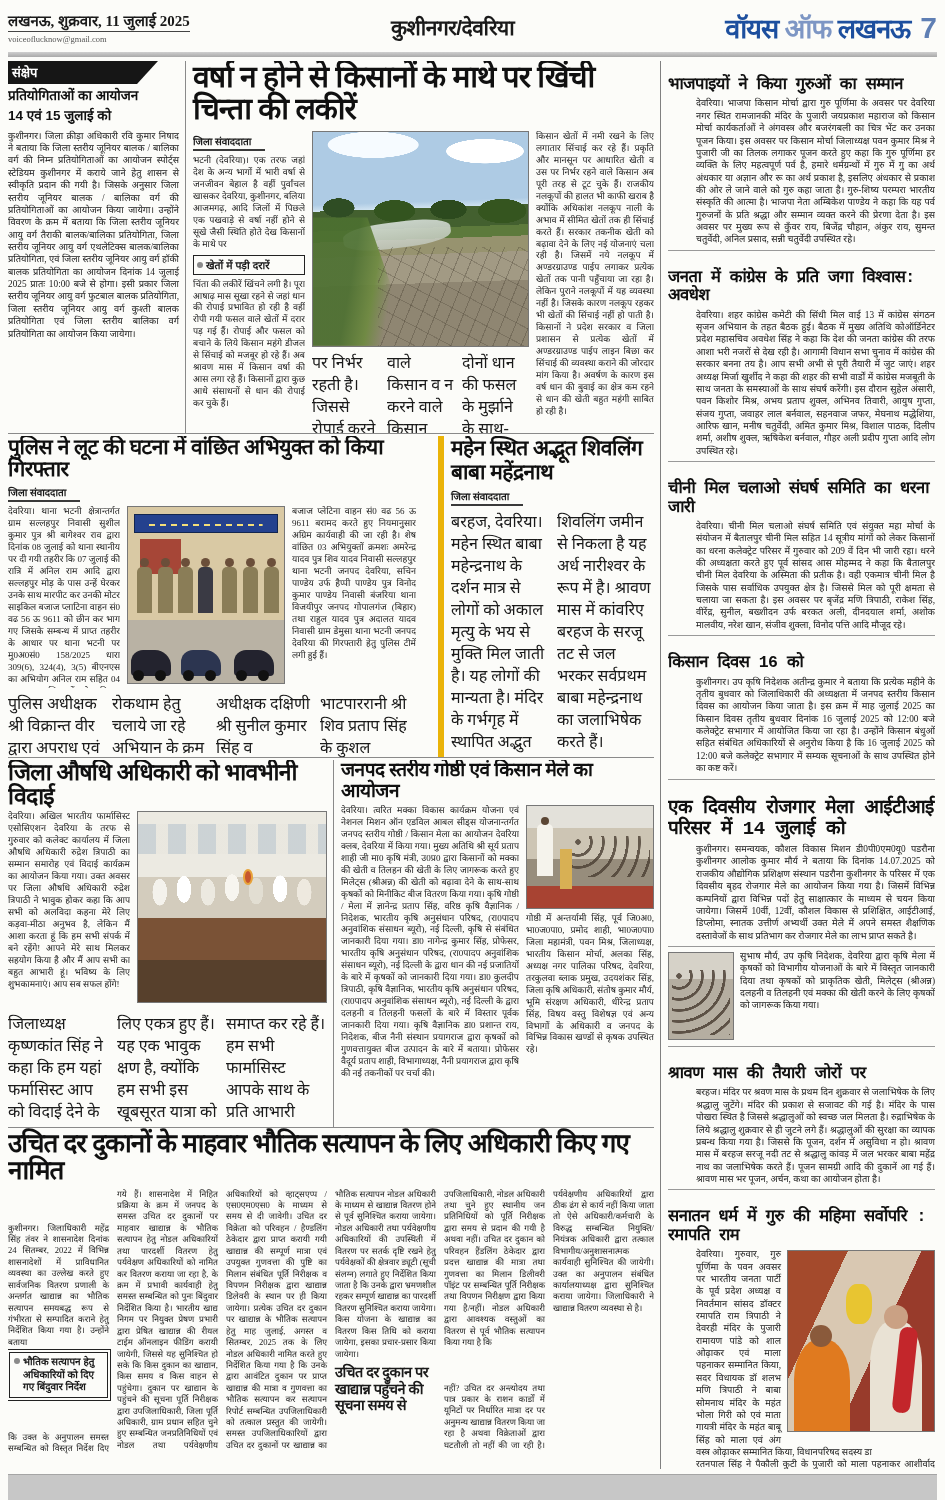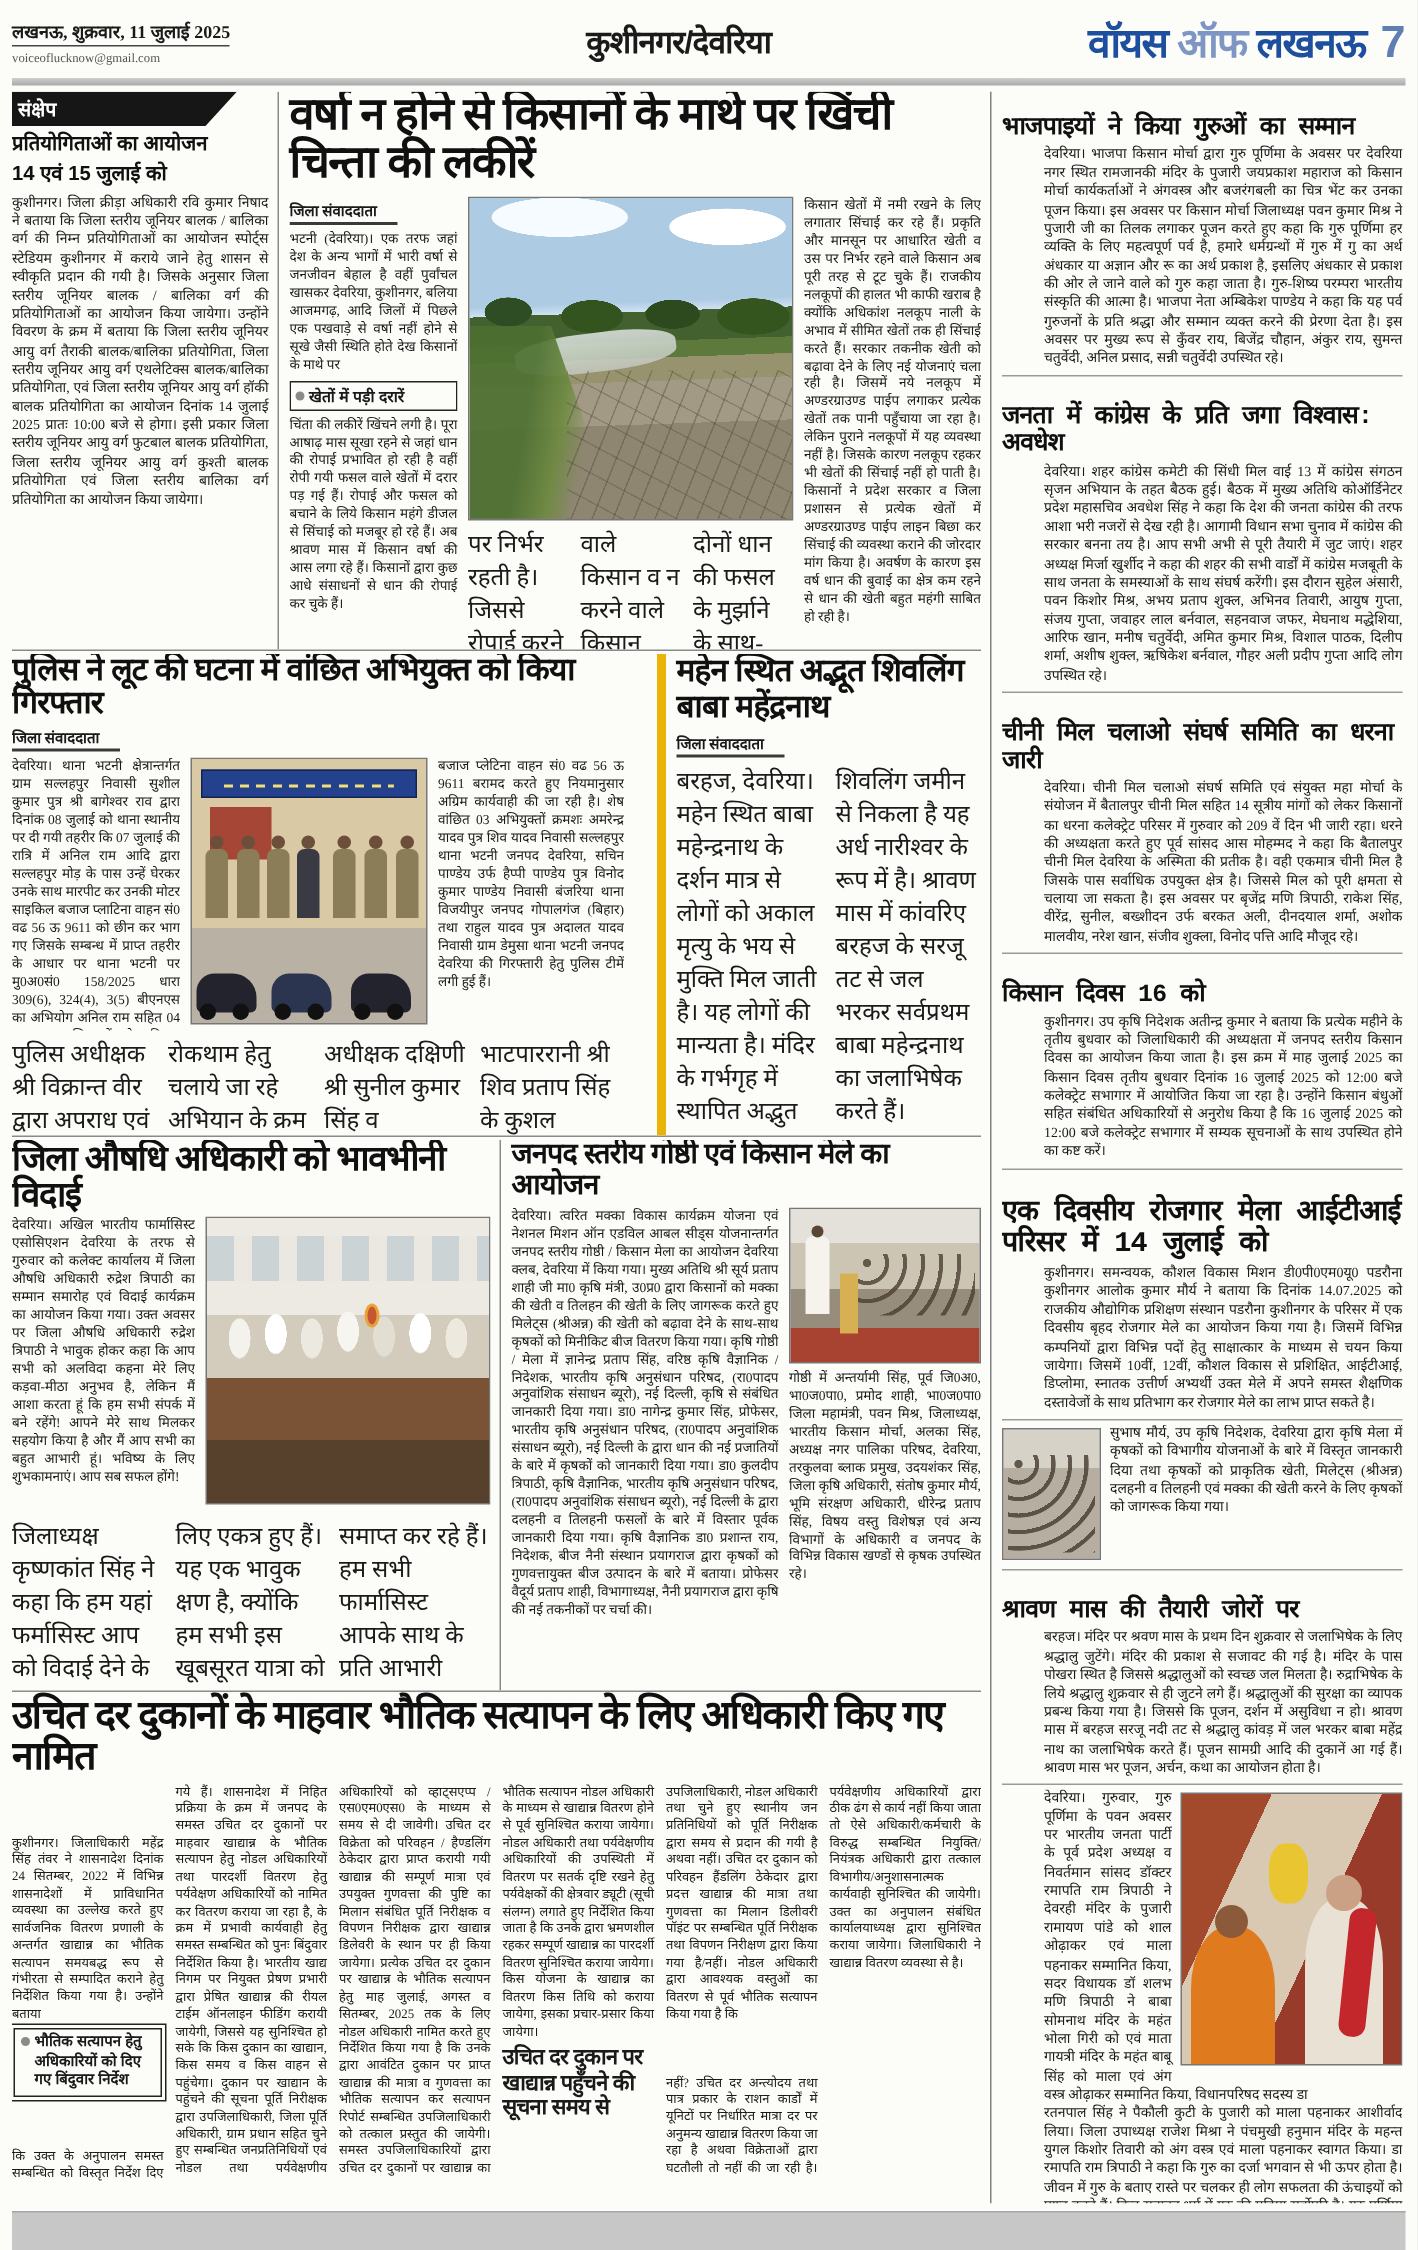--- a/index.html
+++ b/index.html
@@ -4,21 +4,21 @@
 <style>
   * { margin:0; padding:0; box-sizing:border-box; }
   html,body { background:#e8e8e4; }
   .page {
     width:945px; height:1500px; margin:0 auto; background:#fcfcf9;
     font-family:"Liberation Serif", serif; color:#1a1a1a; overflow:hidden;
     padding:4px 8px 0 8px; position:relative;
   }
   
   .hdr { display:grid; grid-template-columns:235px 1fr 275px; align-items:center; height:46px; }
-  .hdr-date { font-size:12px; font-weight:bold; border-bottom:1px solid #444; display:inline-block; padding-bottom:1px; }
+  .hdr-date { font-size:15px; font-weight:bold; border-bottom:1px solid #444; display:inline-block; padding-bottom:1px; }
   .hdr-email { font-size:8.5px; color:#555; margin-top:2px; }
   .hdr-section { text-align:center; font-size:21px; font-weight:bold; font-family:"Liberation Sans",sans-serif; letter-spacing:-0.5px; }
   .hdr-right { text-align:right; white-space:nowrap; }
   .masthead { font-family:"Liberation Sans",sans-serif; font-weight:bold; font-size:27px; letter-spacing:-1px; }
   .mw1,.mw3 { color:#1d4f9e; }
   .mw2 { color:#7d96c4; }
   .pageno { color:#5f7fb4; font-size:30px; font-weight:bold; font-family:"Liberation Sans",sans-serif; margin-left:6px; }
   .hdr-rule { height:5px; background:linear-gradient(#cfcfcf,#a9a9a9); margin:2px 0 4px 0; }
   
   .content { display:grid; grid-template-columns:652px 1fr; height:1408px; overflow:hidden; }
@@ -316,20 +316,21 @@
         <div class="photo crowd-photo">
             <div class="crowd-dots"></div>
           </div>
         <p class="body">सुभाष मौर्य, उप कृषि निदेशक, देवरिया द्वारा कृषि मेला में कृषकों को विभागीय योजनाओं के बारे में विस्तृत जानकारी दिया तथा कृषकों को प्राकृतिक खेती, मिलेट्स (श्रीअन्न) दलहनी व तिलहनी एवं मक्का की खेती करने के लिए कृषकों को जागरूक किया गया।</p>
       </div>
       <div class="ra">
         <h3>श्रावण मास की तैयारी जोरों पर</h3>
         <p class="body">बरहज। मंदिर पर श्रवण मास के प्रथम दिन शुक्रवार से जलाभिषेक के लिए श्रद्धालु जुटेंगे। मंदिर की प्रकाश से सजावट की गई है। मंदिर के पास पोखरा स्थित है जिससे श्रद्धालुओं को स्वच्छ जल मिलता है। रुद्राभिषेक के लिये श्रद्धालु शुक्रवार से ही जुटने लगे हैं। श्रद्धालुओं की सुरक्षा का व्यापक प्रबन्ध किया गया है। जिससे कि पूजन, दर्शन में असुविधा न हो। श्रावण मास में बरहज सरजू नदी तट से श्रद्धालु कांवड़ में जल भरकर बाबा महेंद्र नाथ का जलाभिषेक करते हैं। पूजन सामग्री आदि की दुकानें आ गई हैं। श्रावण मास भर पूजन, अर्चन, कथा का आयोजन होता है।</p>
       </div>
       <div class="ra">
+        <h3>सनातन धर्म में गुरु की महिमा सर्वोपरि : रमापति राम</h3>
         <div class="photo sanatan-photo">
           <div class="sp-yellow"></div>
           <div class="sp-monk"></div>
           <div class="sp-man"></div>
           <div class="sp-scarf"></div>
         </div>
         <p class="body">देवरिया। गुरुवार, गुरु पूर्णिमा के पवन अवसर पर भारतीय जनता पार्टी के पूर्व प्रदेश अध्यक्ष व निवर्तमान सांसद डॉक्टर रमापति राम त्रिपाठी ने देवरही मंदिर के पुजारी रामायण पांडे को शाल ओढ़ाकर एवं माला पहनाकर सम्मानित किया, सदर विधायक डॉ शलभ मणि त्रिपाठी ने बाबा सोमनाथ मंदिर के महंत भोला गिरी को एवं माता गायत्री मंदिर के महंत बाबू सिंह को माला एवं अंग वस्त्र ओढ़ाकर सम्मानित किया, विधानपरिषद सदस्य डा</p>
         <p class="body">रतनपाल सिंह ने पैकौली कुटी के पुजारी को माला पहनाकर आशीर्वाद लिया। जिला उपाध्यक्ष राजेश मिश्रा ने पंचमुखी हनुमान मंदिर के महन्त युगल किशोर तिवारी को अंग वस्त्र एवं माला पहनाकर स्वागत किया। डा रमापति राम त्रिपाठी ने कहा कि गुरु का दर्जा भगवान से भी ऊपर होता है। जीवन में गुरु के बताए रास्ते पर चलकर ही लोग सफलता की ऊंचाइयों को प्राप्त करते हैं। हिन्दू सनातन धर्म में गुरु की महिमा सर्वोपरि है। गुरु पूर्णिमा को व्यास पूर्णिमा के नाम से भी जाना जाता है, जो महाभारत के रचयिता ऋषि वेद व्यास की जयंती का प्रतीक है। याद रखिए, आप गुरु नहीं चुनते, गुरु आपको चुनते हैं।</p>
       </div>
       <div class="ra">

